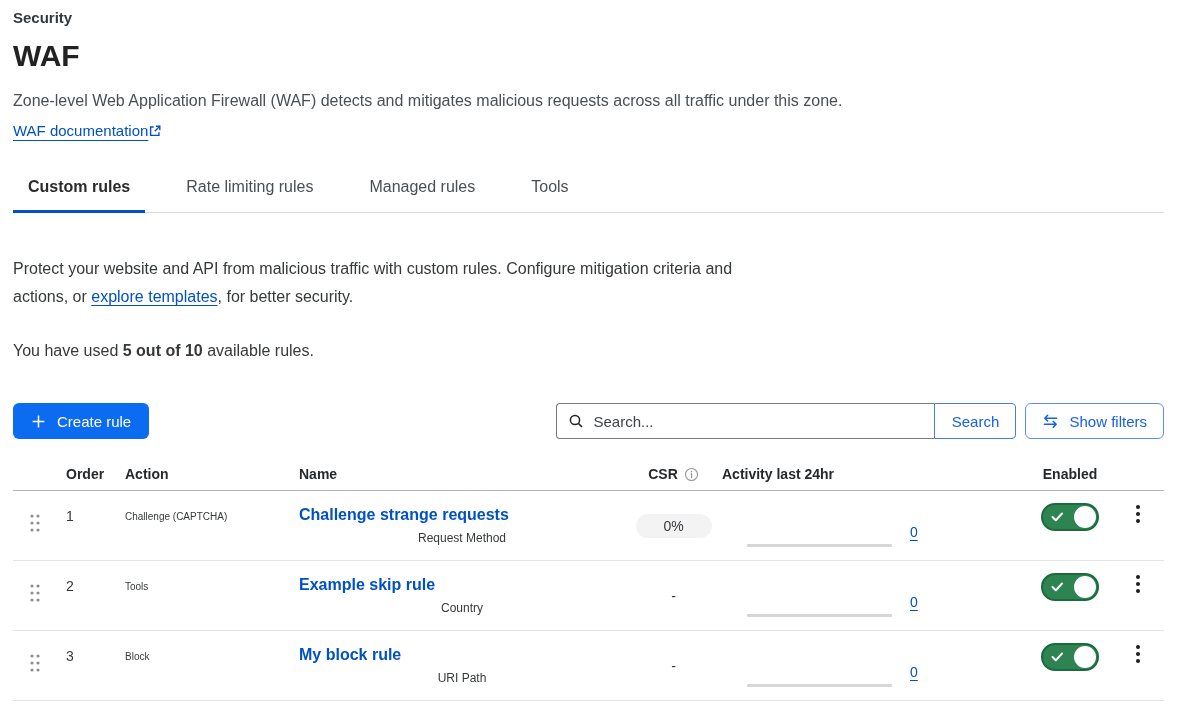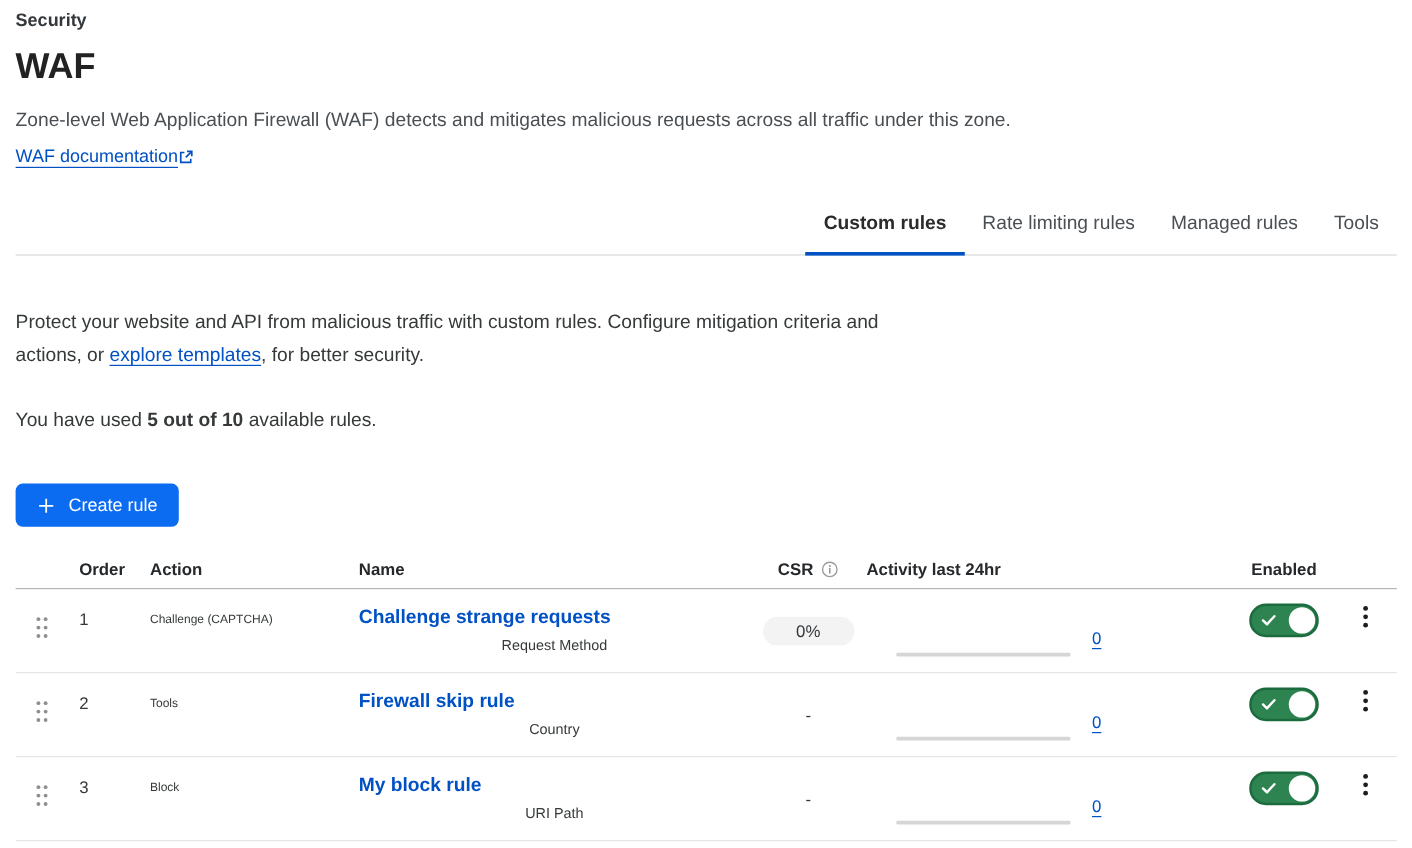--- a/index.html
+++ b/index.html
@@ -16,21 +16,21 @@
   .page-title { font-size:30px; font-weight:700; color:#222; margin:10px 0 0 0; line-height:36px; }
   .desc { margin-top:16px; font-size:16px; color:#4a4f54; line-height:22px; }
   .doc-link-row { margin-top:10px; }
   .doc-link {
     font-size:15px; color:#0051c3; text-decoration:underline;
     text-underline-offset:4px; text-decoration-thickness:1px;
     display:inline-flex; align-items:center; cursor:pointer;
   }
 
   
-  .tabs { display:flex; margin-top:30px; border-bottom:1px solid #d9d9d9;justify-content:flex-end; }
+  .tabs { display:flex; gap:26px; margin-top:30px; border-bottom:1px solid #d9d9d9; }
   .tab { padding:6px 15px 14px 15px; font-size:16px; color:#4a4f54; position:relative; cursor:pointer; line-height:22px; }
   .tab.active { font-weight:700; color:#2b2b2b; }
   .tab.active::after { content:""; position:absolute; left:0; right:0; bottom:-1px; height:3px; background:#0051c3; }
 
   
   .intro { margin-top:42px; max-width:734px; font-size:16px; line-height:28px; color:#36393a; }
   .intro a { color:#0051c3; text-decoration:underline; text-underline-offset:3px; cursor:pointer; }
   .usage { margin-top:30px; font-size:16px; line-height:20px; }
   .usage b { font-weight:700; }
 
@@ -134,20 +134,41 @@
   <div class="toolbar">
     <button class="create-btn">
       <span style="line-height:0;">
         <svg width="15" height="15" viewBox="0 0 14 14" fill="none" stroke="#fff" stroke-width="1.4">
           <path d="M7 1.5 V12.5 M1.5 7 H12.5"></path>
         </svg>
       </span>
       <span>Create rule</span>
     </button>
 
+    <div class="search-group">
+      <div class="search-wrap">
+        <span class="search-icon">
+          <svg width="16" height="16" viewBox="0 0 16 16" fill="none" stroke="#222" stroke-width="1.5">
+            <circle cx="7" cy="7" r="4.6"></circle>
+            <path d="M10.6 10.6 L14 14"></path>
+          </svg>
+        </span>
+        <input class="search-input" type="text" placeholder="Search..." style="">
+      </div>
+      <button class="search-btn">Search</button>
+      <button class="filters-btn">
+        <span style="line-height:0;">
+          <svg width="17" height="14" viewBox="0 0 18 14" fill="none" stroke="#1560ee" stroke-width="1.6" stroke-linecap="round" stroke-linejoin="round">
+            <path d="M15.5 4 H3 M6 1 L3 4 L6 7"></path>
+            <path d="M2.5 10.5 H15 M12 7.5 L15 10.5 L12 13.5"></path>
+          </svg>
+        </span>
+        <span>Show filters</span>
+      </button>
+    </div>
   </div>
 
   <div class="rules-table">
     <div class="thead">
       <div></div>
       <div class="h-order">Order</div>
       <div class="h-action">Action</div>
       <div class="h-name">Name</div>
       <div class="h-csr">
         <span>CSR</span>
@@ -228,21 +249,21 @@
                 <circle cx="10" cy="10" r="1.6"></circle>
                 <circle cx="4" cy="17" r="1.6"></circle>
                 <circle cx="10" cy="17" r="1.6"></circle>
               </g>
           </svg>
         </span>
       </div>
       <div class="c-order">2</div>
       <div class="c-action"><span>Tools</span></div>
       <div class="c-name">
-        <a class="rule-link">Firewall skip rule</a>
+        <a class="rule-link">Example skip rule</a>
         <div class="rule-field">Country</div>
       </div>
       <div class="c-csr">
           <span class="dash">-</span>
         </div>
       <div class="c-activity">
         <span class="spark"></span>
         <a class="count">0</a>
       </div>
       <div></div>

